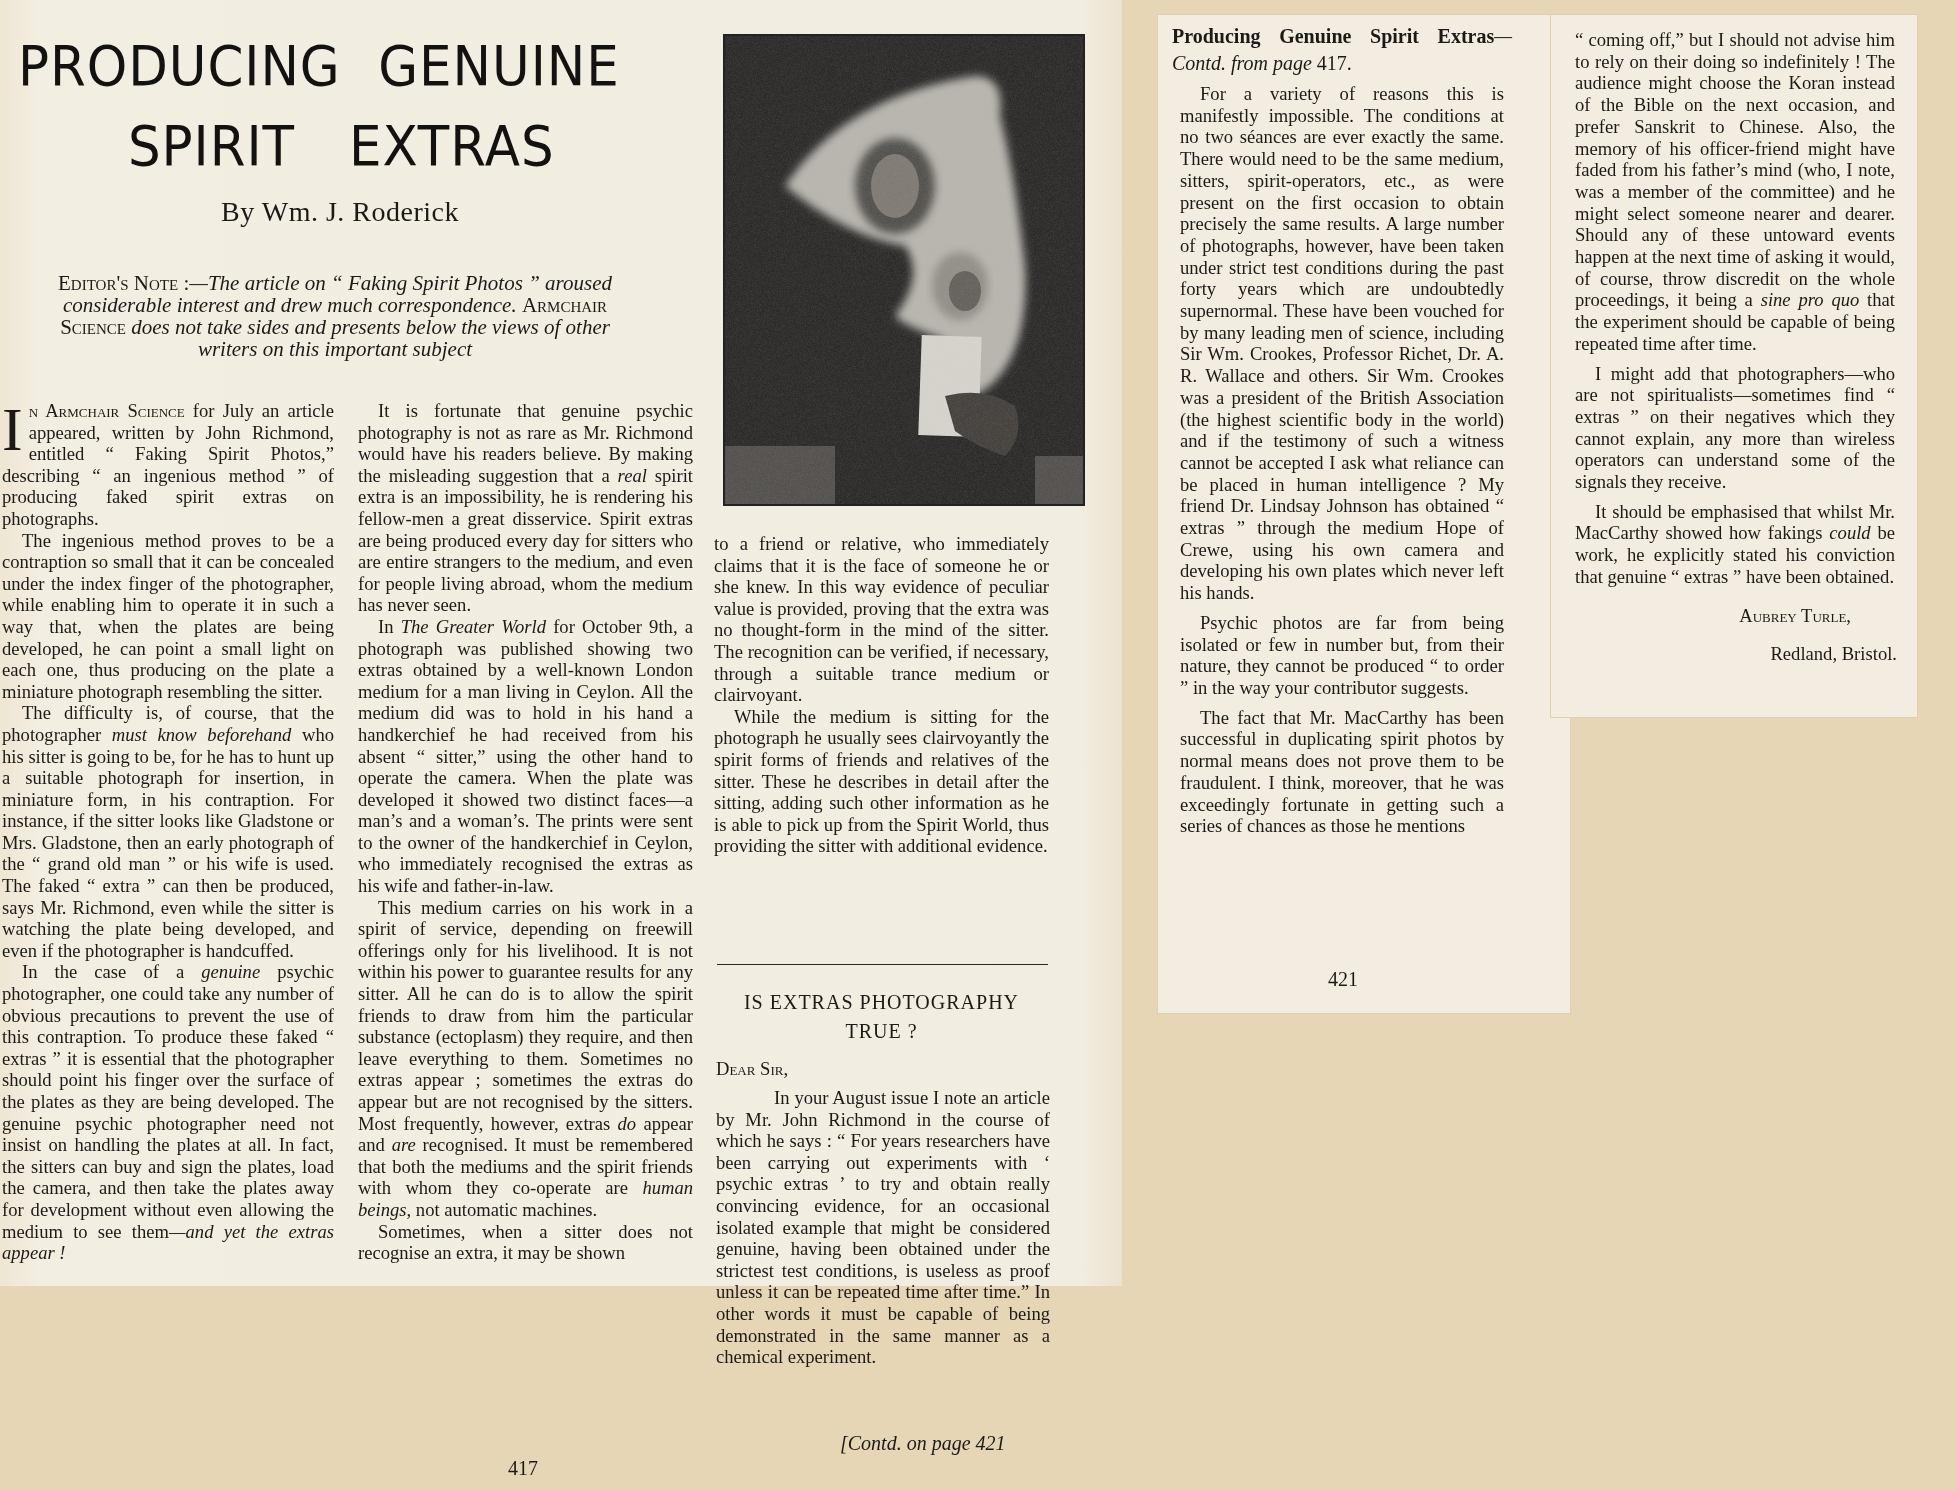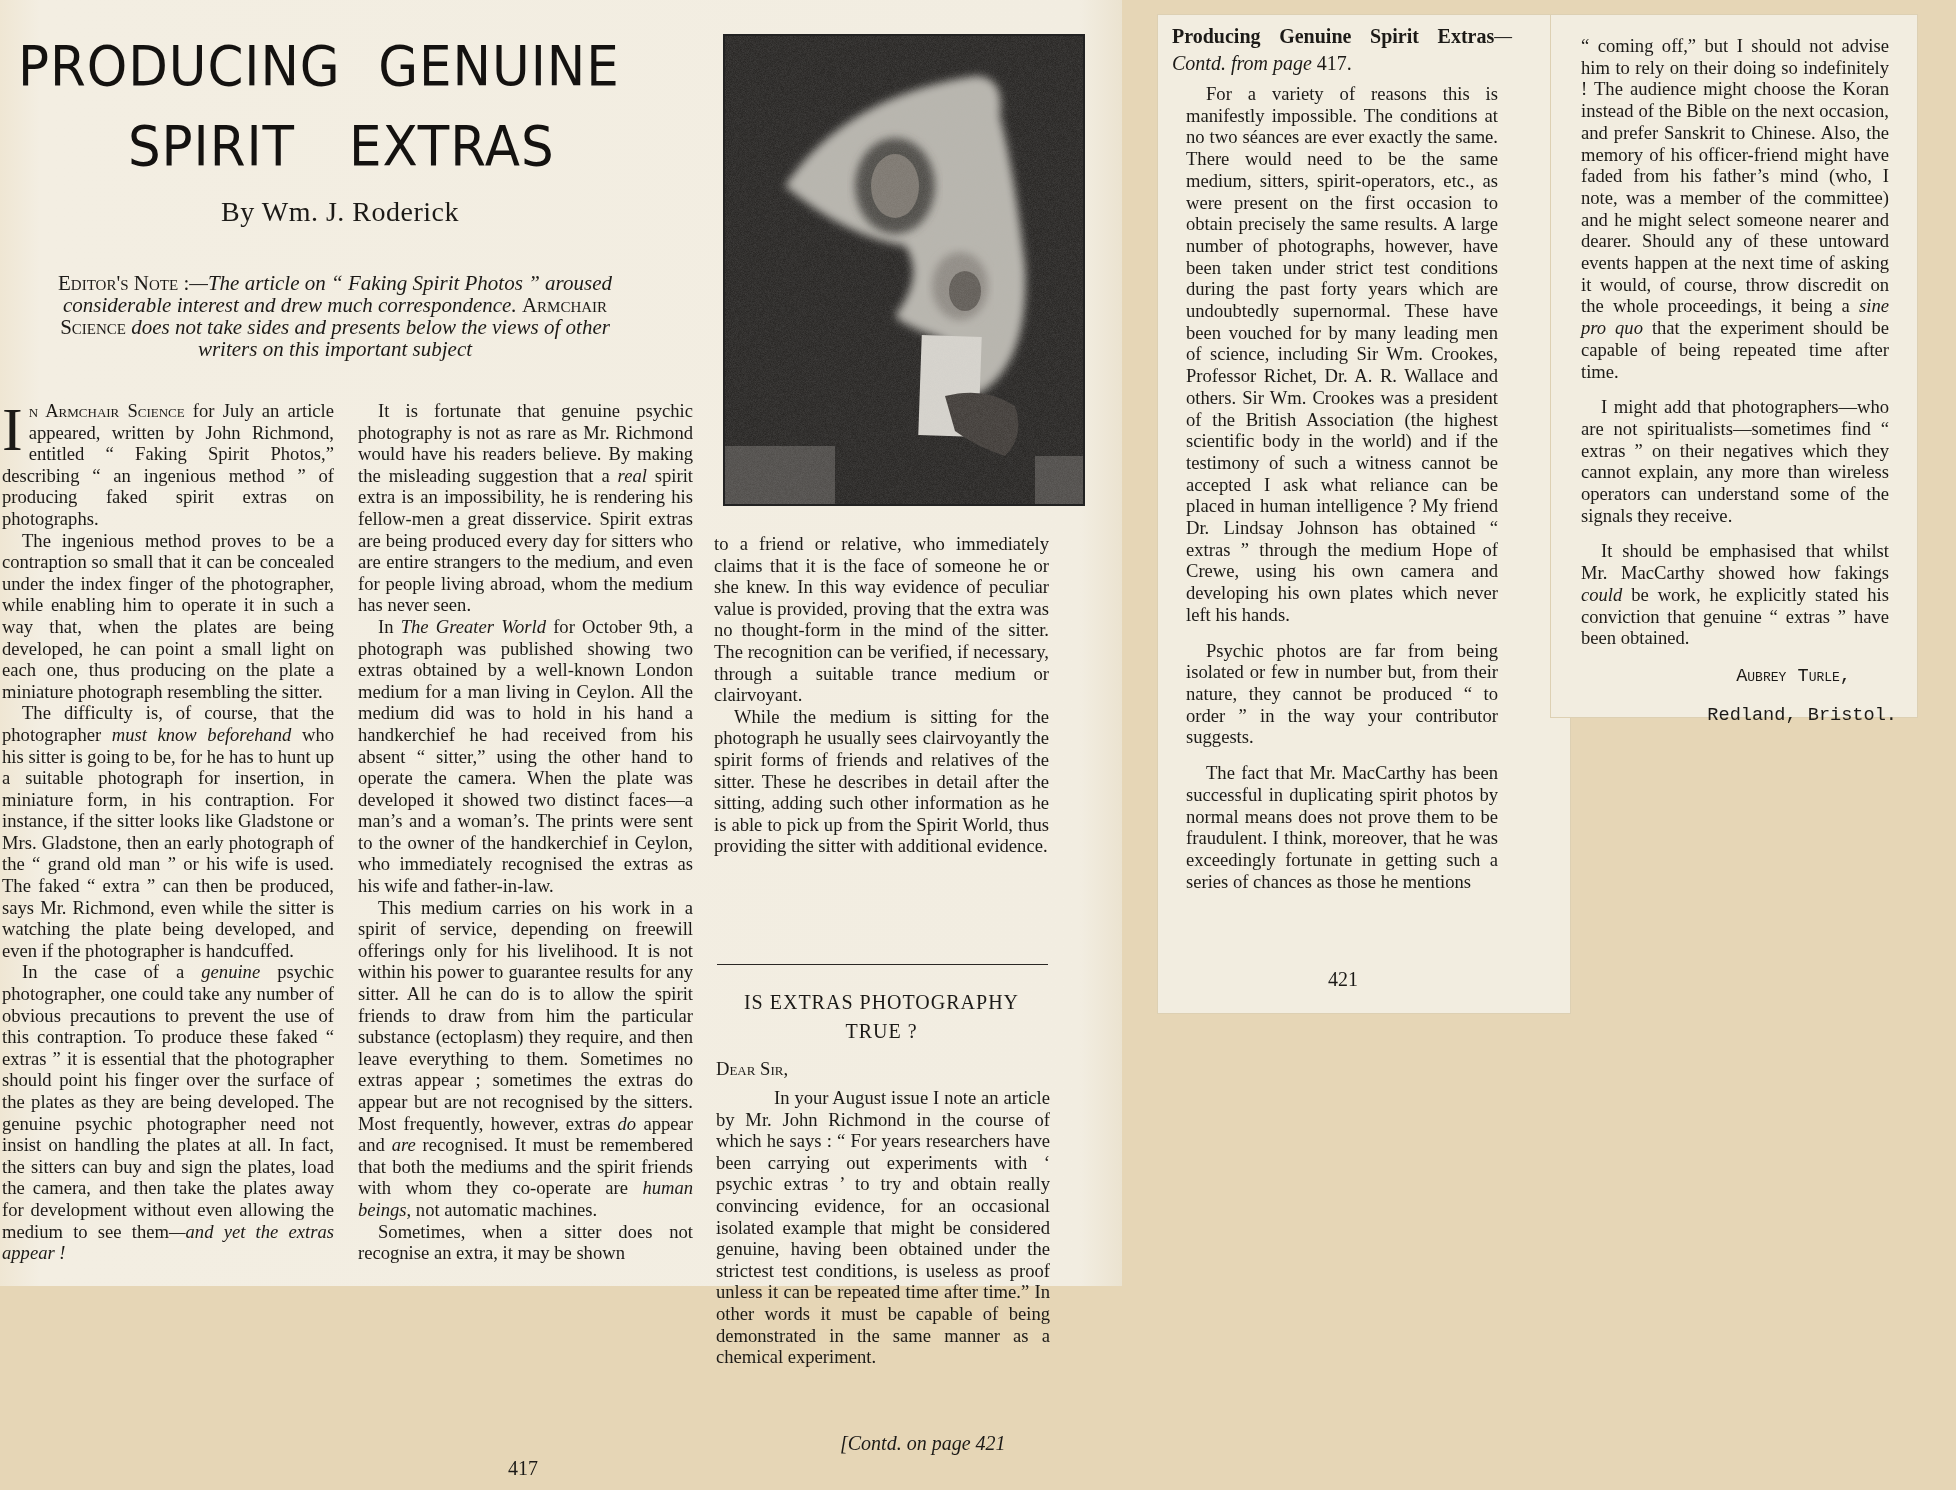--- a/index.html
+++ b/index.html
@@ -22,25 +22,25 @@
   .photo{position:absolute;left:723px;top:34px;width:362px;height:472px;border:2px solid #222;background:#1d1b19;overflow:hidden;box-sizing:border-box;}
   .rule{position:absolute;left:717px;top:964px;width:331px;height:1px;background:#2a2724;}
   .lhead{position:absolute;left:714px;top:988px;width:335px;text-align:center;font-size:20px;line-height:29px;letter-spacing:1px;}
   .salute{position:absolute;left:716px;top:1058px;font-size:18.6px;}
   .c3b{left:716px;top:1087px;width:334px;}
   .contd{position:absolute;left:840px;top:1432px;font-size:20px;font-style:italic;text-align:right;}
   .clip{position:absolute;background:#f2ede0;box-shadow:0 0 0 1px #ddd0b3;}
   .clip1{left:1158px;top:15px;width:412px;height:998px;}
   .clip2{left:1551px;top:15px;width:366px;height:702px;}
   .ccol{position:absolute;font-size:18.6px;line-height:21.7px;text-align:justify;}
-  .ccol p{margin:14px;text-indent:20px;}
+  .ccol p{margin:8px;text-indent:20px;}
   .ccol p.ni{text-indent:0;}
   .chead{font-weight:700;font-size:20px;line-height:27px;text-align:justify;text-align-last:left;}
   .sig{text-align:right;}
-  .sig div{margin:17px;font-family:Liberation Mono, monospace;}
+  .sig div{margin:17px;}
 </style>
 </head>
 <body>
 
 <div class="page">
 
   <div class="title l1">PRODUCING GENUINE</div>
   <div class="title l2">SPIRIT EXTRAS</div>
   <div class="byline">By Wm. J. Roderick</div>
 

